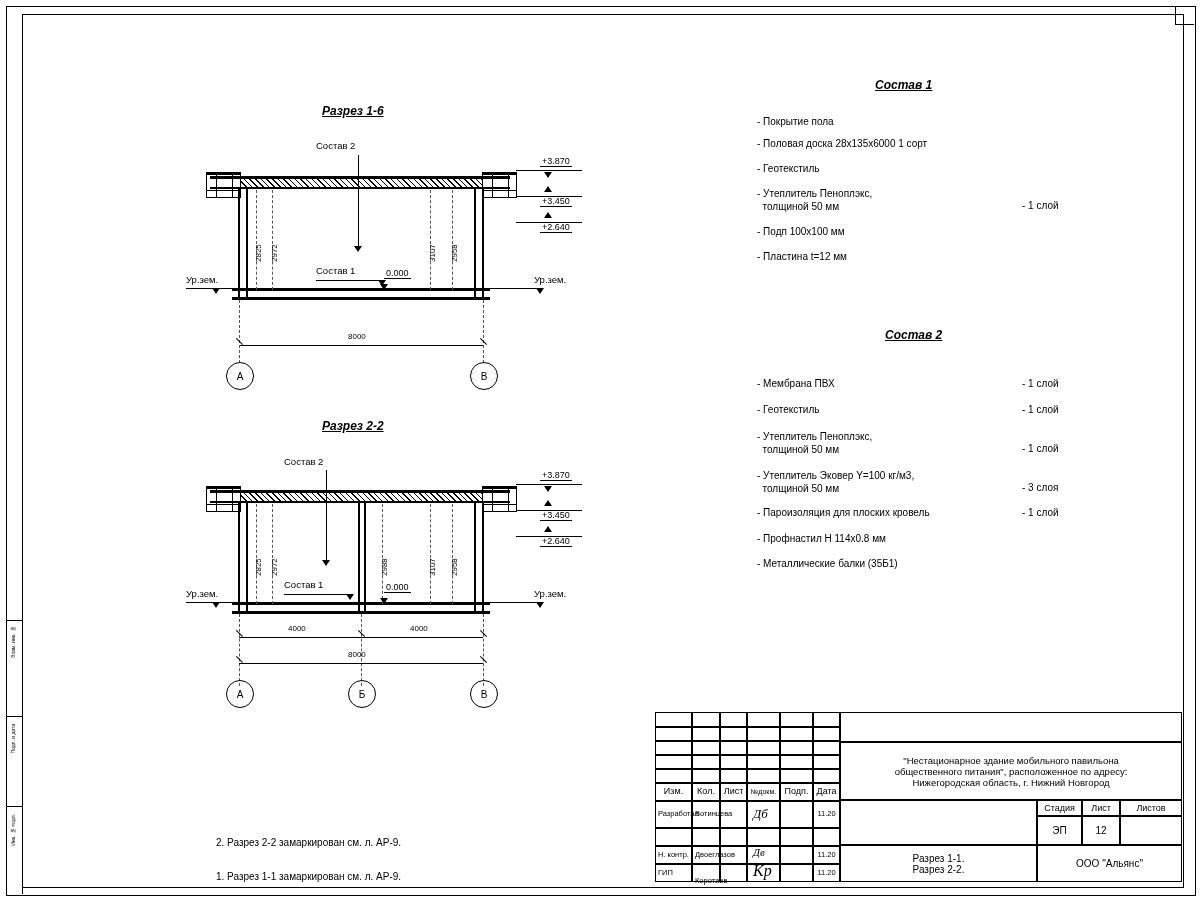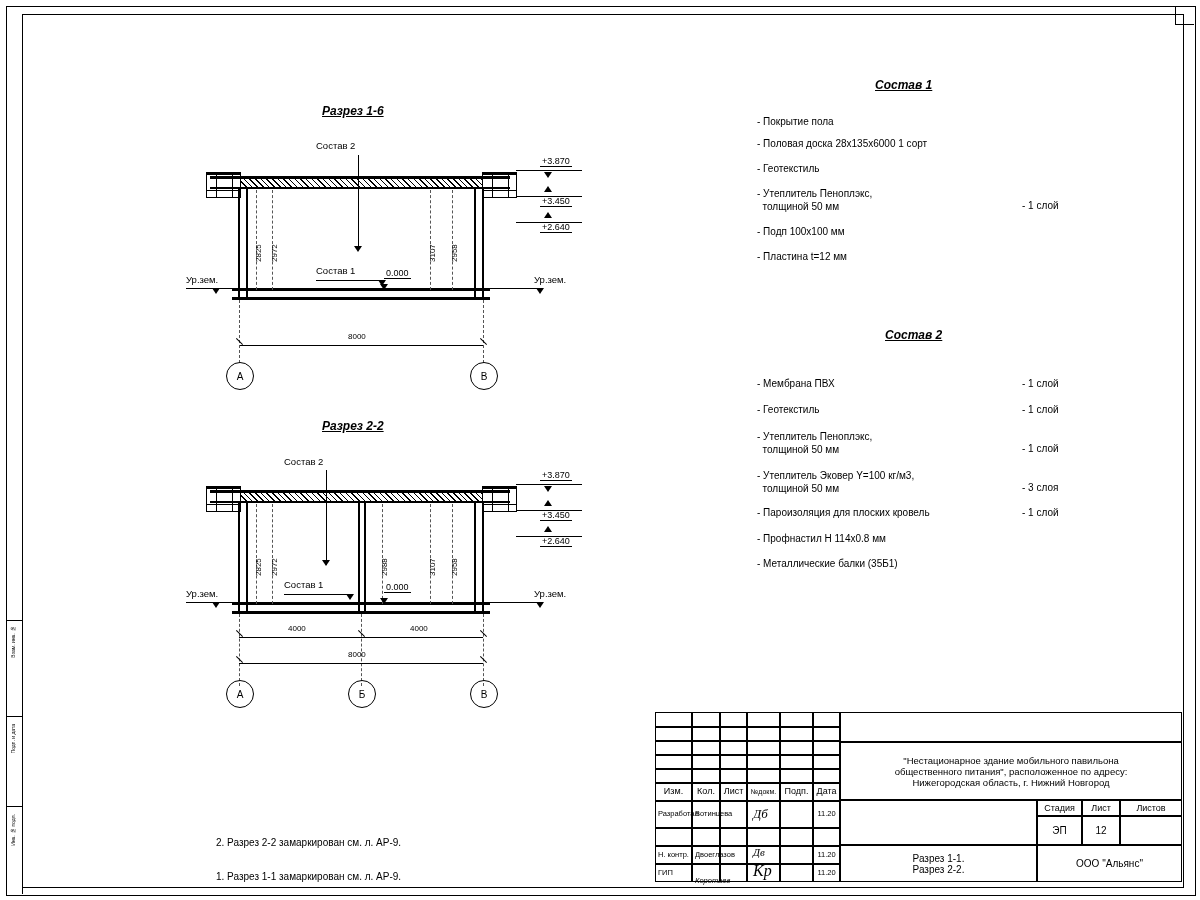--- a/index.html
+++ b/index.html
@@ -293,21 +293,21 @@
     <div class="t tl" style="left:37px;top:88px;width:55px;height:27px;font-size:7.5px;">Вотинцева</div>
     <div class="sig" style="left:98px;top:94px;">Дб</div>
     <div class="t" style="left:158px;top:88px;width:27px;height:27px;font-size:7.5px;">11.20</div>
 
     <div class="t tl" style="left:0;top:133px;width:37px;height:18px;font-size:7.5px;">Н. контр.</div>
     <div class="t tl" style="left:37px;top:133px;width:55px;height:18px;font-size:7.5px;">Двоеглазов</div>
     <div class="sig" style="left:98px;top:134px;font-size:11px;">Дв</div>
     <div class="t" style="left:158px;top:133px;width:27px;height:18px;font-size:7.5px;">11.20</div>
 
     <div class="t tl" style="left:0;top:151px;width:37px;height:19px;font-size:7.5px;">ГИП</div>
-    <div class="t tl" style="left:37px;top:151px;width:55px;height:34px;font-size:7.5px;font-style:italic;">Коротаев</div>
+    <div class="t tl" style="left:37px;top:151px;width:55px;height:34px;font-size:7.5px;">Коротаев</div>
     <div class="sig" style="left:98px;top:150px;font-size:16px;">Кр</div>
     <div class="t" style="left:158px;top:151px;width:27px;height:19px;font-size:7.5px;">11.20</div>
 
     <div class="b" style="left:185px;top:0;width:342px;height:30px;"></div>
 
     <div class="b" style="left:185px;top:30px;width:342px;height:58px;"></div>
     <div class="t" style="left:189px;top:30px;width:334px;height:58px;font-size:9.5px;white-space:pre-line;">"Нестационарное здание мобильного павильона
 общественного питания", расположенное по адресу:
 Нижегородская область, г. Нижний Новгород</div>
 

